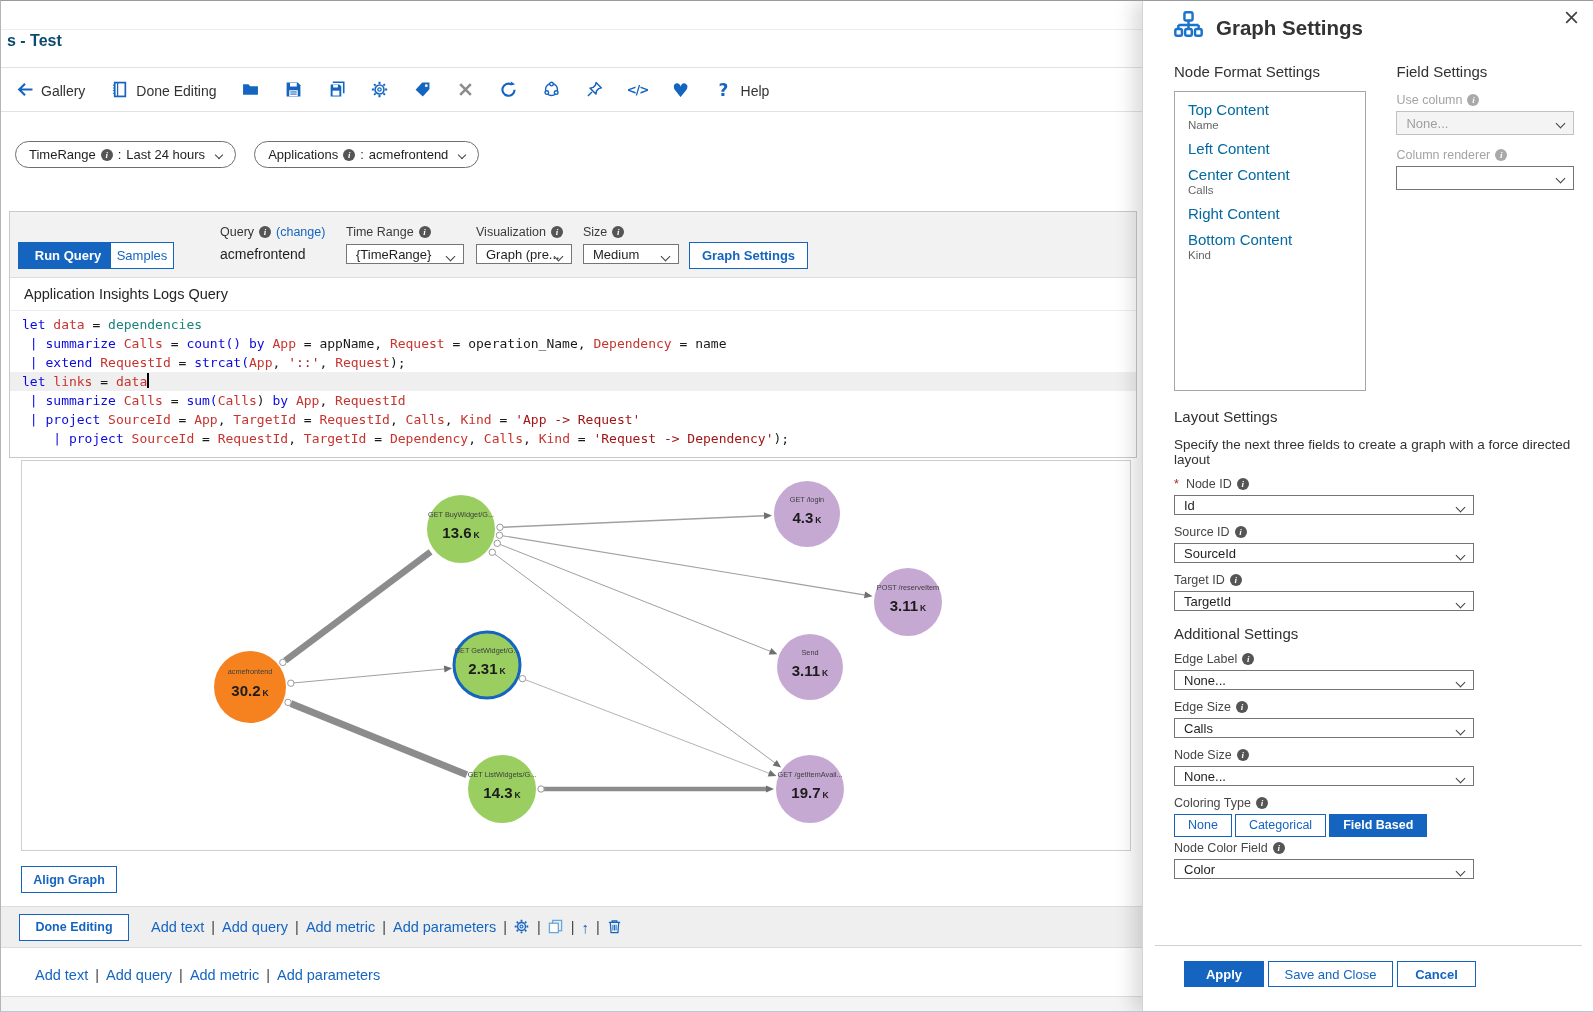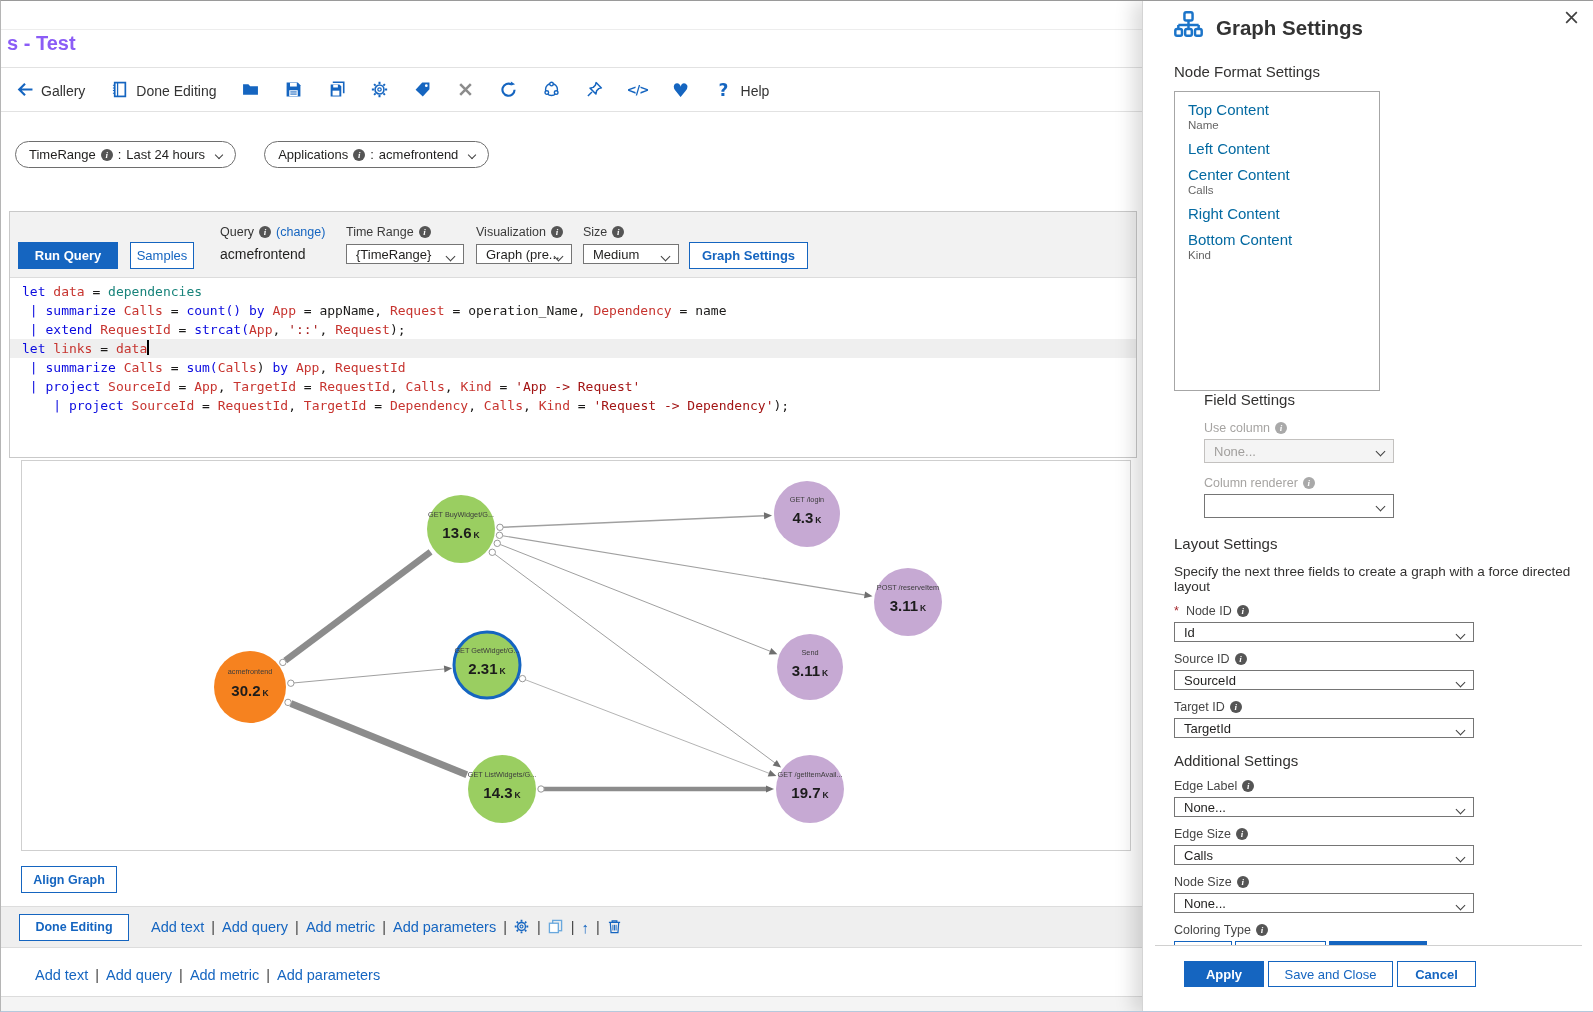--- a/index.html
+++ b/index.html
@@ -3,35 +3,35 @@
 <meta charset="utf-8">
 <style>
   * { box-sizing: border-box; margin: 0; padding: 0; }
   body { font-family: "Liberation Sans", sans-serif; background: #fff; }
   .app { position: relative; width: 1593px; height: 1012px; background: #fff; overflow: hidden;
          border-top: 1px solid #9a9a9a; border-left: 1px solid #b5b5b5; border-bottom: 1px solid #b5c9dd; }
 
   
   .main { position: absolute; left: 0; top: 0; width: 1141px; height: 1012px; }
   .topline { position: absolute; left: 0; top: 28px; width: 1141px; border-top: 1px solid #ededed; }
-  .page-title { position: absolute; left: 6px; top: 31px; font-size: 20px; font-weight: 600; color: #8b5cf6; }
+  .page-title { position: absolute; left: 6px; top: 31px; font-size: 16px; font-weight: 600; color: #0c4a6e; }
   .titlebar-sep { position: absolute; left: 0; top: 66px; width: 1141px; border-top: 1px solid #e2e2e2; }
 
   .toolbar { position: absolute; left: 0; top: 67px; width: 1141px; height: 44px;
              border-bottom: 1px solid #e2e2e2; display: flex; align-items: center; padding-left: 14px; gap: 25px; }
   .tb-item { display: inline-flex; align-items: flex-end; gap: 8px; cursor: pointer; }
   .tb-item .ticon { width: 18px; height: 18px; display: inline-flex; align-items: center; justify-content: center; }
   .tb-item .ticon svg { width: 17px; height: 17px; }
   .tb-item .tlabel { font-size: 14px; color: #333; }
   .ticon.txt { font-size: 16px; font-weight: 700; color: #1565C0; font-family: "DejaVu Sans", sans-serif; }
   .ticon.txt.code-glyph { font-size: 12px; letter-spacing: -1px; }
   .ticon.txt.heart-glyph { font-size: 19px; }
   .ticon.txt.help-glyph { font-size: 17px; }
 
-  .pills { position: absolute; left: 14px; top: 140px; display: flex; gap: 28px; }
+  .pills { position: absolute; left: 14px; top: 140px; display: flex; gap: 18px; }
   .pill { display: inline-flex; align-items: center; height: 27px; border: 1px solid #6e6e6e; border-radius: 14px;
           padding: 0 13px; font-size: 13px; color: #201f1e; background: #fff; cursor: pointer; gap: 5px; }
   .pill .chev-sm { margin-left: 6px; }
 
   .info { display: inline-flex; width: 12px; height: 12px; border-radius: 50%; background: #555;
           color: #fff; font-size: 9px; font-weight: 700; align-items: center; justify-content: center;
           font-family: "Liberation Serif", serif; font-style: italic; flex: 0 0 auto; }
   .info.dim { background: #a9a9a9; }
 
   .chev, .chev-sm { width: 7px; height: 7px; border-right: 1.6px solid #404040; border-bottom: 1.6px solid #404040;
@@ -39,21 +39,21 @@
   .chev-sm { width: 6px; height: 6px; }
 
   
   .query-step { position: absolute; left: 8px; top: 210px; width: 1128px; height: 247px;
                 border: 1px solid #c9c9c9; background: #fff; }
   .q-toolbar { position: relative; height: 66px; background: #f2f2f2; border-bottom: 1px solid #dcdcdc; }
   .btn { display: inline-flex; align-items: center; justify-content: center; font-size: 13px; cursor: pointer;
          border: 1px solid #1565C0; background: #fff; color: #1565C0; }
   .btn.primary { background: #1565C0; color: #fff; font-weight: 600; }
   .run-btn { position: absolute; left: 8px; top: 30px; width: 100px; height: 27px; font-weight: 600; }
-  .samples-btn { position: absolute; left: 120px; top: 30px; width: 64px; height: 27px; }
+  .samples-btn { position: absolute; left: 100px; top: 30px; width: 64px; height: 27px; }
   .q-meta { position: absolute; left: 210px; top: 13px; font-size: 12.5px; color: #333; }
   .q-meta .row1 { display: flex; align-items: center; gap: 5px; }
   .q-meta .change { color: #1565C0; cursor: pointer; }
   .q-meta .qval { font-size: 14px; color: #201f1e; margin-top: 7px; }
   .fgroup { position: absolute; top: 13px; font-size: 12.5px; color: #3b3b3b; }
   .fgroup .flabel { display: flex; align-items: center; gap: 5px; margin-bottom: 5px; }
   .sel { position: relative; height: 20px; background: #fff; border: 1px solid #757575; font-size: 13px;
          color: #201f1e; display: flex; align-items: center; padding: 0 22px 0 9px; cursor: pointer;
          white-space: nowrap; overflow: hidden; }
   .sel .chev { position: absolute; right: 9px; top: 8px; }
@@ -98,21 +98,21 @@
 
   
   .panel { position: absolute; left: 1141px; top: 0; width: 452px; height: 1012px; background: #fff;
            border-left: 1px solid #d4d4d4; box-shadow: -9px 0 18px rgba(0,0,0,0.14); z-index: 5;
            padding: 10px 20px 0 31px; }
   .panel-close { position: absolute; right: 13px; top: 8px; width: 18px; height: 18px; cursor: pointer; }
   .panel-header { display: flex; align-items: center; gap: 13px; }
   .panel-header .picon svg { width: 29px; height: 29px; }
   .panel-title { font-size: 20.5px; color: #333; font-weight: 600; }
   .p-heading { font-size: 15px; color: #323130; }
-  .columns { display: flex; margin-top: 19px; flex-direction: column; }
+  .columns { display: flex; margin-top: 19px; }
   .col-nf { width: 206px; }
   .nf-box { margin-top: 11px; border: 1px solid #a6a6a6; height: 300px; padding: 9px 13px; }
   .nf-item { margin-bottom: 9px; }
   .nf-label { font-size: 15px; color: #0369a1; }
   .nf-sub { font-size: 11.5px; color: #666; margin-top: 1px; }
   .col-fs { margin-left: 30px; width: 190px; }
   .plabel { display: flex; align-items: center; gap: 5px; font-size: 12.5px; color: #464646; margin-bottom: 4px; }
   .plabel.dim { color: #a6a4a2; }
   .plabel .req { color: #a4262c; margin-right: 2px; }
   .col-fs .plabel { margin-top: 13px; }
@@ -312,20 +312,21 @@
               <span>Size</span>
               <span class="info">i</span>
             </div>
           <div class="sel">
               <span>Medium</span>
               <span class="chev"></span>
             </div>
         </div>
         <button class="btn gs-btn">Graph Settings</button>
       </div>
+      <div class="q-title">Application Insights Logs Query</div>
       <div class="code" id="code">
           <div class="code-line"><span class="tok-kw">let </span><span class="tok-col">data</span><span class="tok-pln"> = </span><span class="tok-tbl">dependencies</span></div>
           <div class="code-line"><span class="tok-pln"> </span><span class="tok-kw">| summarize </span><span class="tok-col">Calls</span><span class="tok-pln"> = </span><span class="tok-fn">count()</span><span class="tok-kw"> by </span><span class="tok-col">App</span><span class="tok-pln"> = appName, </span><span class="tok-col">Request</span><span class="tok-pln"> = operation_Name, </span><span class="tok-col">Dependency</span><span class="tok-pln"> = name</span></div>
           <div class="code-line"><span class="tok-pln"> </span><span class="tok-kw">| extend </span><span class="tok-col">RequestId</span><span class="tok-pln"> = </span><span class="tok-fn">strcat(</span><span class="tok-col">App</span><span class="tok-pln">, </span><span class="tok-str">'::'</span><span class="tok-pln">, </span><span class="tok-col">Request</span><span class="tok-pln">);</span></div>
           <div class="code-line hl"><span class="tok-kw">let </span><span class="tok-col">links</span><span class="tok-pln"> = </span><span class="tok-col">data</span><span class="caret"></span></div>
           <div class="code-line"><span class="tok-pln"> </span><span class="tok-kw">| summarize </span><span class="tok-col">Calls</span><span class="tok-pln"> = </span><span class="tok-fn">sum(</span><span class="tok-col">Calls</span><span class="tok-pln">) </span><span class="tok-kw">by </span><span class="tok-col">App</span><span class="tok-pln">, </span><span class="tok-col">RequestId</span></div>
           <div class="code-line"><span class="tok-pln"> </span><span class="tok-kw">| project </span><span class="tok-col">SourceId</span><span class="tok-pln"> = </span><span class="tok-col">App</span><span class="tok-pln">, </span><span class="tok-col">TargetId</span><span class="tok-pln"> = </span><span class="tok-col">RequestId</span><span class="tok-pln">, </span><span class="tok-col">Calls</span><span class="tok-pln">, </span><span class="tok-col">Kind</span><span class="tok-pln"> = </span><span class="tok-str">'App -&gt; Request'</span></div>
           <div class="code-line"><span class="tok-pln">    </span><span class="tok-kw">| project </span><span class="tok-col">SourceId</span><span class="tok-pln"> = </span><span class="tok-col">RequestId</span><span class="tok-pln">, </span><span class="tok-col">TargetId</span><span class="tok-pln"> = </span><span class="tok-col">Dependency</span><span class="tok-pln">, </span><span class="tok-col">Calls</span><span class="tok-pln">, </span><span class="tok-col">Kind</span><span class="tok-pln"> = </span><span class="tok-str">'Request -&gt; Dependency'</span><span class="tok-pln">);</span></div>
         </div>
     </div>

